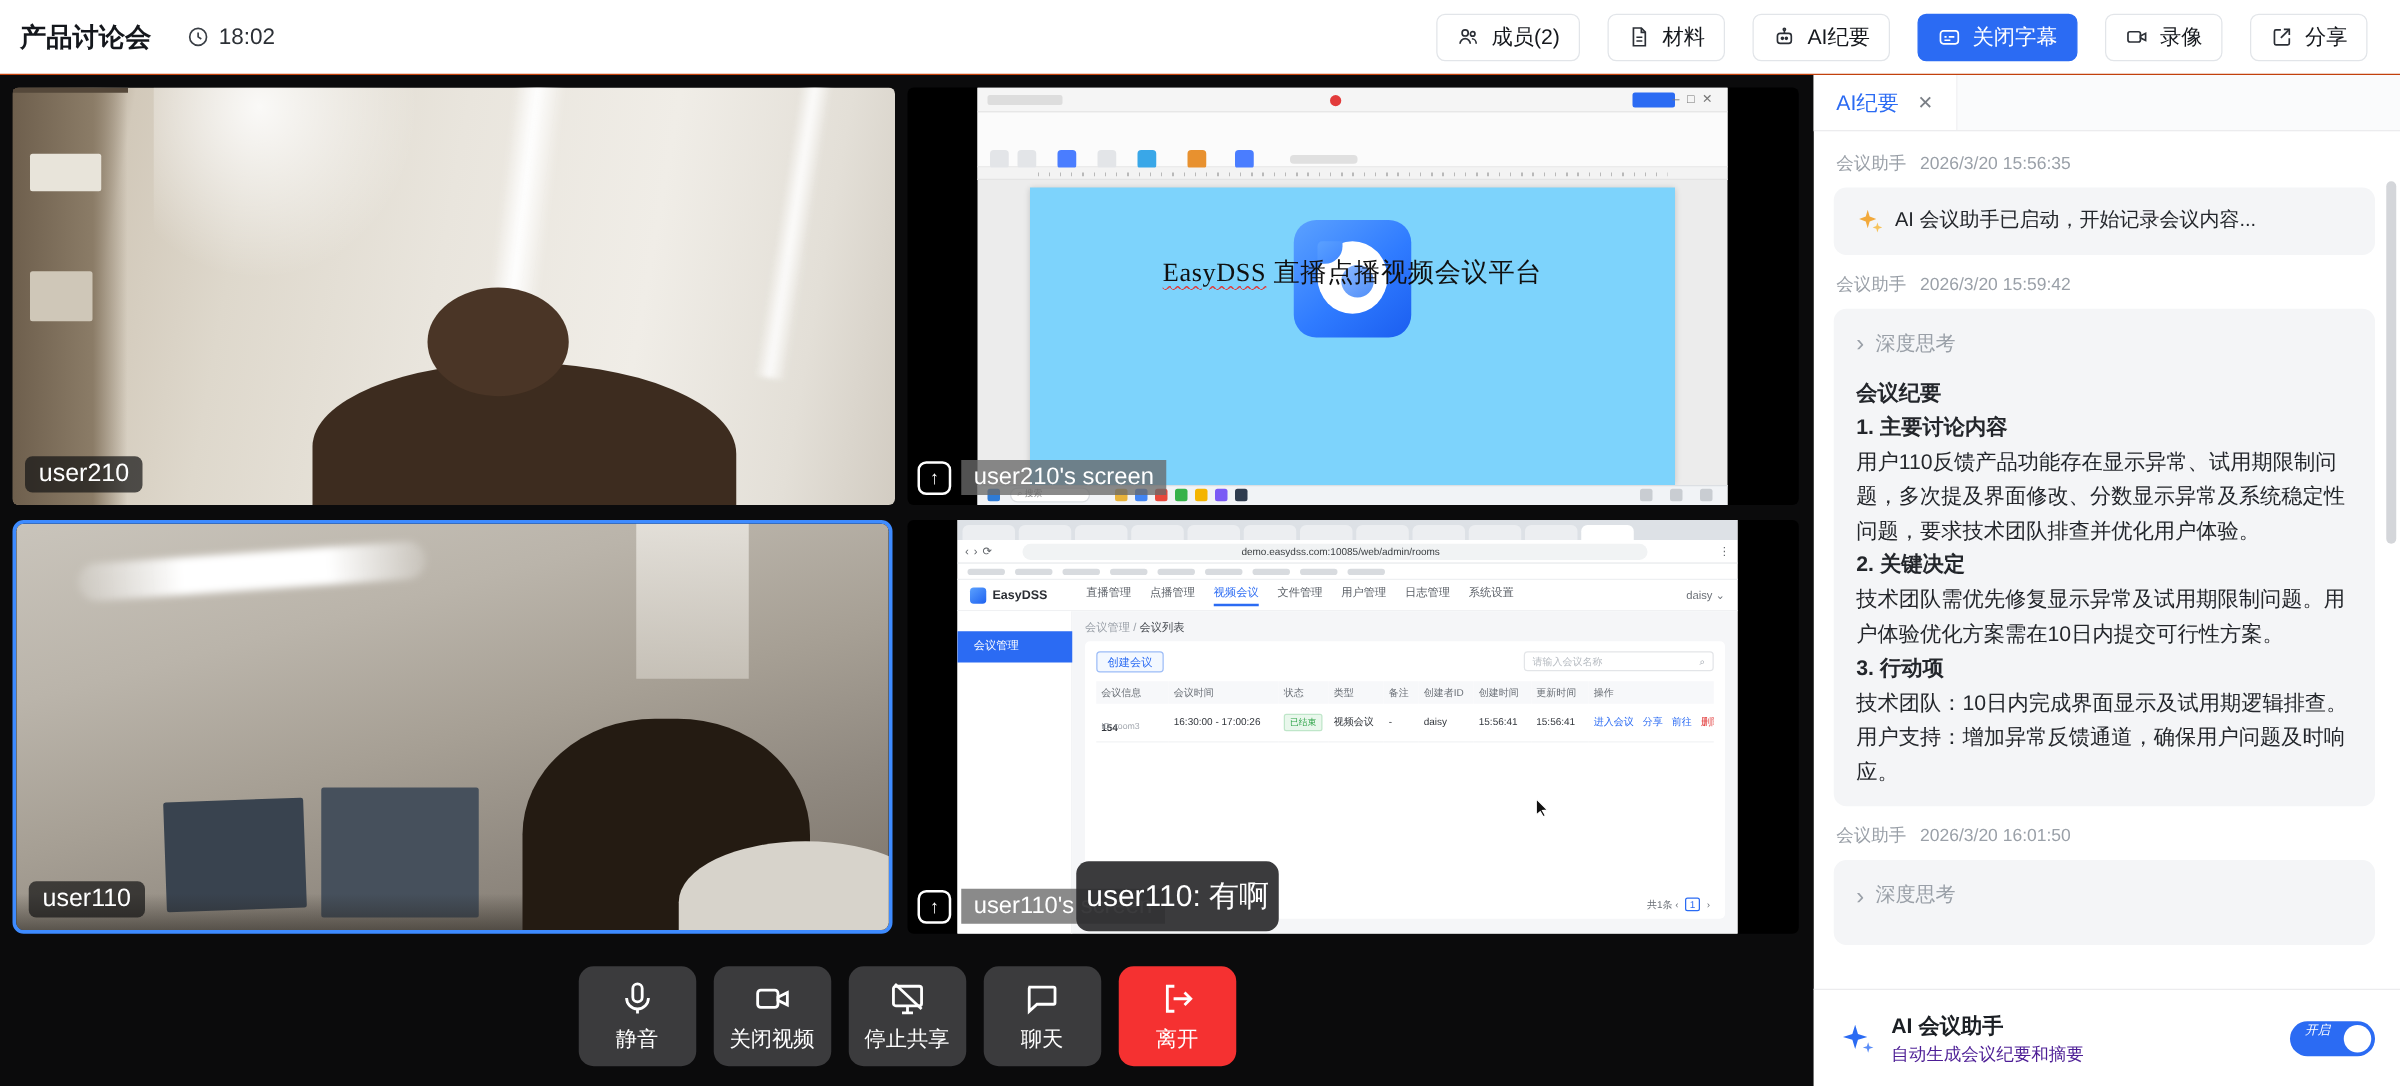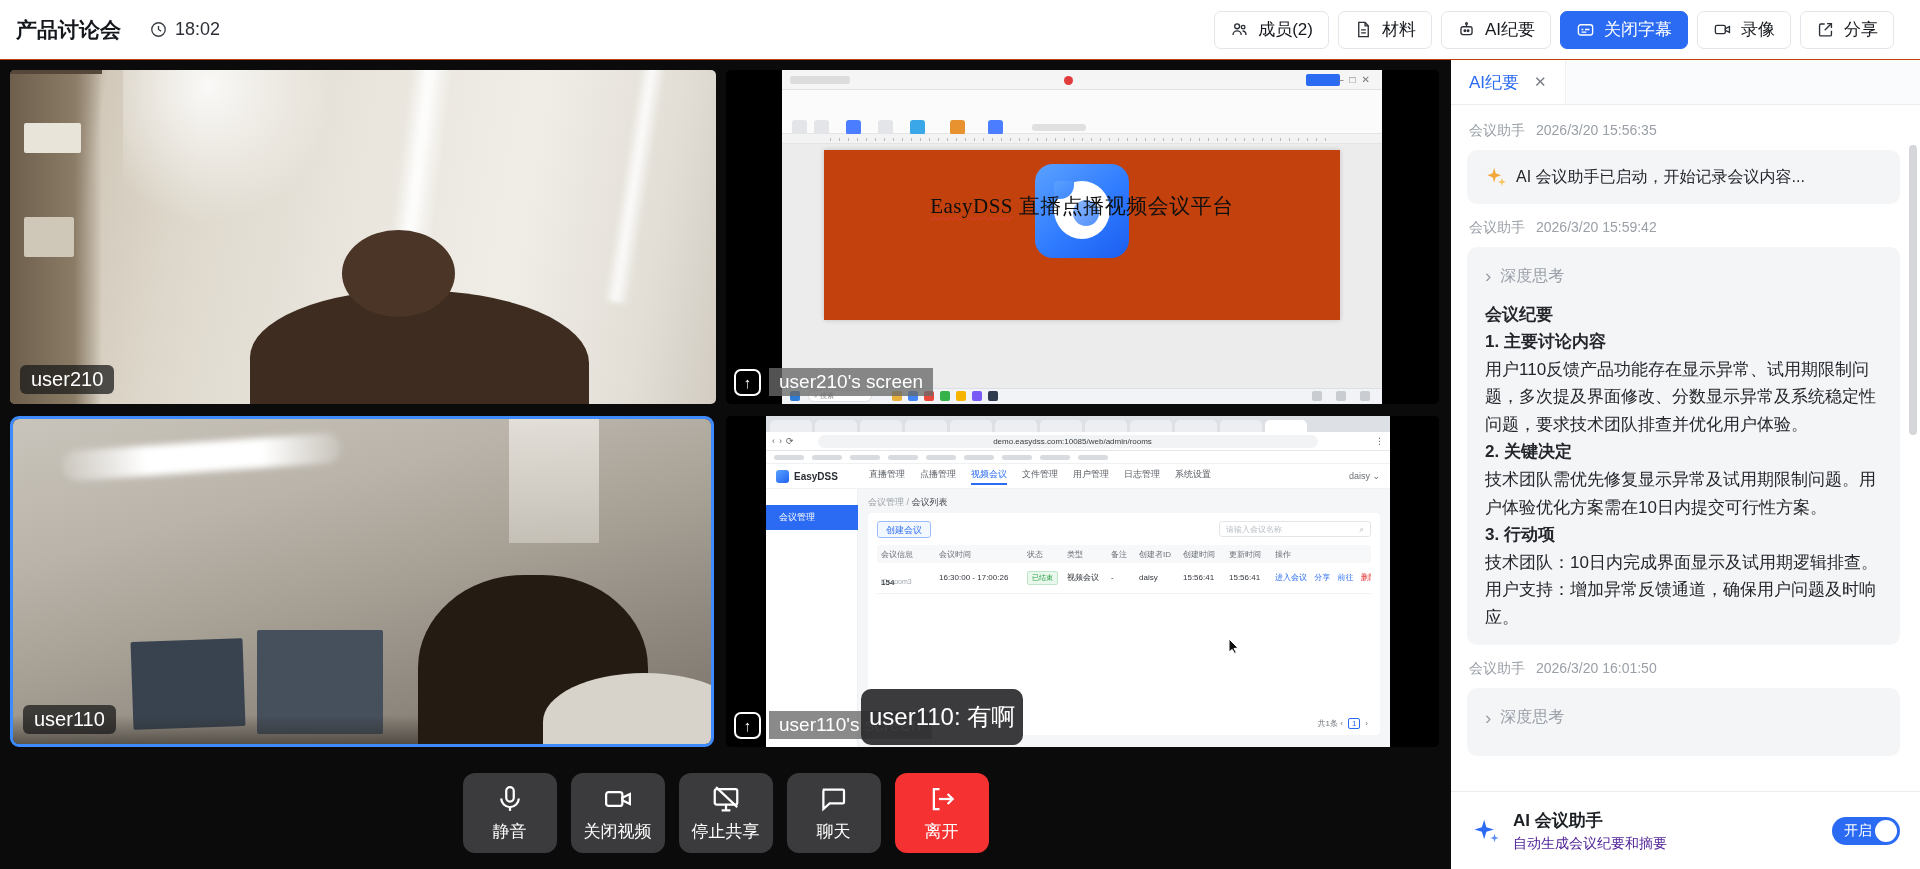--- a/index.html
+++ b/index.html
@@ -5,21 +5,21 @@
   * { margin:0; padding:0; box-sizing:border-box; }
   body { font-family:"Liberation Sans","DejaVu Sans",sans-serif; background:#000; }
   .app { position:relative; width:1920px; height:869px; background:#000; overflow:hidden; }
 
   
   .topbar { position:absolute; top:0; left:0; width:1920px; height:60px; background:#fff;
             border-bottom:1px solid #c2410c; display:flex; align-items:center; padding:0 26px 0 16px; }
   .title { font-size:21px; font-weight:700; color:#14171c; }
   .meet-time { display:flex; align-items:center; gap:7px; margin-left:28px; color:#2c3036; font-size:18px; }
   .meet-time svg { width:19px; height:19px; stroke:#3a3f46; }
-  .tb-right { margin-left:auto; display:flex; gap:9px; }
+  .tb-right { margin-left:auto; display:flex; gap:22px; }
   .tb-btn { display:flex; align-items:center; gap:9px; height:38px; padding:0 15px;
             background:#fff; border:1px solid #e2e5e9; border-radius:7px; font-size:17px; color:#15181d; cursor:pointer; }
   .tb-btn svg { width:19px; height:19px; stroke:#2b2f36; }
   .tb-btn.active { background:#2b6bf3; border-color:#2b6bf3; color:#fff; }
   .tb-btn.active svg { stroke:#fff; }
 
   
   .main { position:absolute; top:60px; left:0; width:1920px; height:809px; }
   .stage { position:absolute; left:0; top:0; width:1451px; height:809px; background:#0b0b0c; }
 
@@ -77,22 +77,22 @@
   .doc .reddot { left:47%; top:6px; width:9px; height:9px; border-radius:50%; background:#e23b3b; }
   .doc .winctl { right:6px; top:4px; color:#777; font-size:10px; letter-spacing:6px; }
   .doc .chip-b { right:42px; top:4px; width:34px; height:12px; background:#2b6bf3; border-radius:2px; }
   .doc .chip-g1 { left:8px; top:6px; width:60px; height:8px; background:#ddd; border-radius:2px; }
   .doc .ribbon { left:0; top:20px; width:100%; height:44px; background:#fbfbfb; border-bottom:1px solid #e6e6e6; }
   .doc .rb { top:30px; width:15px; height:15px; background:#e3e5e8; border-radius:3px; }
   .doc .rb.c1 { background:#4a7dff; } .doc .rb.c2 { background:#e8912f; } .doc .rb.c3 { background:#39a7e8; }
   .doc .ruler { left:0; top:64px; width:100%; height:10px; background:#f3f3f3; border-bottom:1px solid #e4e4e4; }
   .doc .ticks { left:8%; top:68px; width:84%; height:3px;
       background:repeating-linear-gradient(90deg,#b9b9b9 0 1px,transparent 1px 9px); }
-  .doc .page { left:42px; top:80px; width:516px; height:170px; background:#c2410c; box-shadow:0 0 5px rgba(0,0,0,.18);
-               display:flex; flex-direction:column; align-items:center; padding-top:14px; position:absolute; }
+  .doc .page { left:42px; top:80px; width:516px; height:238px; background:#7dd3fc; box-shadow:0 0 5px rgba(0,0,0,.18);
+               display:flex; flex-direction:column; align-items:center; padding-top:26px; position:absolute; }
   .dsslogo { position:relative; width:94px; height:94px; border-radius:18px;
              background:linear-gradient(140deg,#5ba1ff 0%,#2f7bff 55%,#1b5ef0 100%); }
   .dsslogo .swirl { position:absolute; left:19px; top:17px; width:56px; height:58px; border-radius:50%; background:#fff; }
   .dsslogo .swirl-in { position:absolute; left:38px; top:36px; width:26px; height:26px; border-radius:50%;
              background:linear-gradient(140deg,#8db9ff,#4e8df8); }
   .dsslogo .notch { position:absolute; left:19px; top:17px; width:20px; height:18px; border-radius:4px 0 14px 0;
              background:linear-gradient(140deg,#5ba1ff,#3f86ff); }
   .doc-heading { margin-top:28px; font-family:"Liberation Serif","DejaVu Serif",serif; font-size:21px; color:#101010; letter-spacing:.5px; }
   .doc-heading .brand { text-decoration:underline; text-decoration-style:wavy; text-decoration-color:#e03a3a;
              text-decoration-thickness:1px; text-underline-offset:3px; }
@@ -117,21 +117,21 @@
   .bw-appbar { left:0; top:48px; width:100%; height:25px; background:#fff; border-bottom:1px solid #f0f1f3;
                display:flex; align-items:center; padding:0 10px; gap:5px; }
   .bw-logo { position:static !important; width:13px; height:13px; border-radius:3px; background:linear-gradient(140deg,#5ba1ff,#1f62f0); flex:none; }
   .bw-brand { font-size:10px; font-weight:700; color:#2a2d33; margin-right:26px; }
   .bw-navitems { display:flex; gap:15px; font-size:9px; color:#5a5f66; }
   .bw-navitems span { padding-bottom:2px; }
   .bw-navitems span.on { color:#2b6bf3; border-bottom:2px solid #2b6bf3; }
   .bw-account { margin-left:auto; font-size:9px; color:#6b7077; }
   .bw-side { left:0; top:73px; width:92px; height:258px; background:#fff; border-right:1px solid #f0f1f3; }
   .bw-sideitem { left:0; top:16px; width:92px; height:25px; background:#2b6bf3; color:#fff; font-size:9px;
-                 line-height:25px; padding-left:13px; position:absolute; }
+                 line-height:25px; padding-left:13px; position:absolute;font-family:Liberation Mono, monospace; }
   .bw-content { left:92px; top:73px; width:532px; height:258px; background:#f5f6f8; padding:7px 10px; }
   .bw-crumb { position:static !important; font-size:9px; color:#9aa0a8; }
   .bw-crumb b { color:#45494f; font-weight:400; }
   .bw-panel { left:10px; top:24px; width:512px; height:222px; background:#fff; border-radius:4px; padding:8px 9px; position:absolute; }
   .bw-create { left:9px; top:8px; height:17px; padding:0 8px; line-height:16px; font-size:9px; color:#2b6bf3;
                border:1px solid #9cbcf7; background:#f3f8ff; border-radius:3px; position:absolute; }
   .bw-search { right:9px; top:8px; width:152px; height:16px; border:1px solid #e3e5e8; border-radius:3px;
                font-size:8px; color:#b7bcc2; line-height:15px; padding:0 6px; display:flex; position:absolute; }
   .bw-search .mag { margin-left:auto; color:#9aa0a8; }
   table.bw-table { position:absolute; left:9px; top:32px; width:494px; border-collapse:collapse; table-layout:fixed; }
@@ -167,21 +167,21 @@
   .card.notice { display:flex; align-items:center; gap:9px; white-space:nowrap; font-size:16px; overflow:hidden; }
   .card .think { display:flex; align-items:center; gap:9px; color:#9aa0a8; font-size:16px; margin:2px 0 12px; }
   .card .chev { font-size:19px; line-height:1; color:#9aa0a8; }
   .card .b { font-weight:700; }
   .card p { margin:0; }
   .sb-scrollthumb { position:absolute; right:3px; top:40px; width:8px; height:290px; background:#d4d6da; border-radius:4px; }
   .sb-footer { flex:none; height:78px; border-top:1px solid #ececee; display:flex; align-items:center; padding:0 20px; gap:12px; background:#fff; }
   .ft-title { font-size:17px; font-weight:700; color:#1b1f24; }
   .ft-sub { font-size:14px; color:#4c1d95; margin-top:3px; }
   .toggle { margin-left:auto; width:68px; height:28px; border-radius:15px; background:#2b6bf3; position:relative;
-            color:#fff; font-size:14px; display:flex; align-items:center; padding-left:12px; cursor:pointer; }
+            color:#fff; font-size:10px; display:flex; align-items:flex-start; padding-left:12px; cursor:pointer;font-style:italic; }
   .toggle .knob { position:absolute; right:3px; top:3px; width:22px; height:22px; border-radius:50%; background:#fff; }
 </style>
 </head>
 <body>
 
 <div class="app">
 
   <header class="topbar">
     <h1 class="title">产品讨论会</h1>
     <span class="meet-time">

